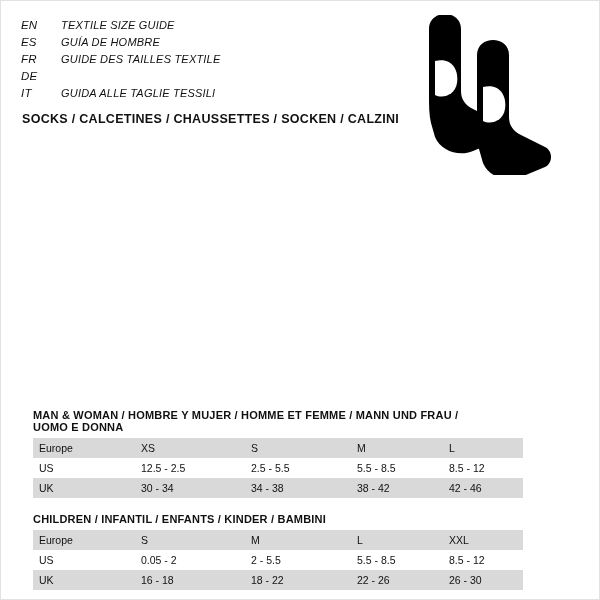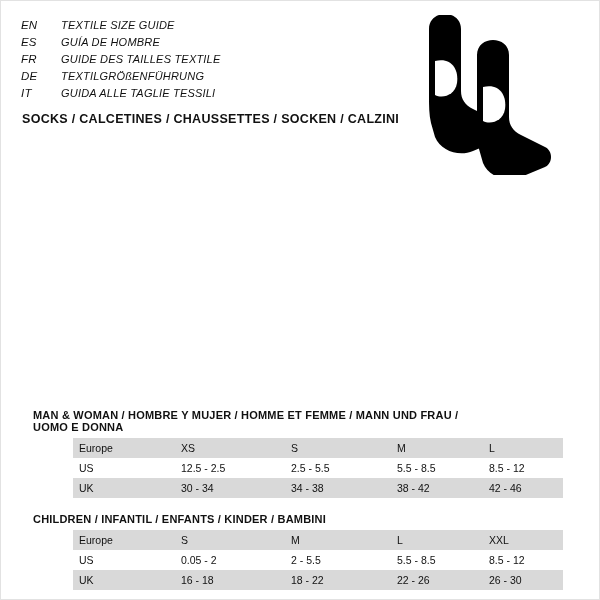--- a/index.html
+++ b/index.html
@@ -79,21 +79,20 @@
     font-size: 11px;
     font-weight: bold;
     letter-spacing: 0.2px;
     margin-bottom: 5px;
   }
 
   table.size-table {
     border-collapse: collapse;
     width: 460px;
     table-layout: fixed;
-    margin-left: 40px;
   }
   table.size-table td {
     font-size: 10.5px;
     padding: 2px 0 2px 6px;
     height: 16px;
     vertical-align: middle;
     border: none;
   }
   table.size-table tr.row-shaded td {
     background: #d9d9d9;
@@ -120,21 +119,20 @@
     <div class="lang-row">
       <span class="lang-code">ES</span>
       <span class="lang-text">GUÍA DE HOMBRE</span>
     </div>
     <div class="lang-row">
       <span class="lang-code">FR</span>
       <span class="lang-text">GUIDE DES TAILLES TEXTILE</span>
     </div>
     <div class="lang-row">
       <span class="lang-code">DE</span>
-      <span class="lang-text">TEXTILGRÖßENFÜHRUNG</span>
     </div>
     <div class="lang-row">
       <span class="lang-code">IT</span>
       <span class="lang-text">GUIDA ALLE TAGLIE TESSILI</span>
     </div>
   </div>
 
   <div class="product-title">SOCKS / CALCETINES / CHAUSSETTES / SOCKEN / CALZINI</div>
 
   <div class="sock-art">

